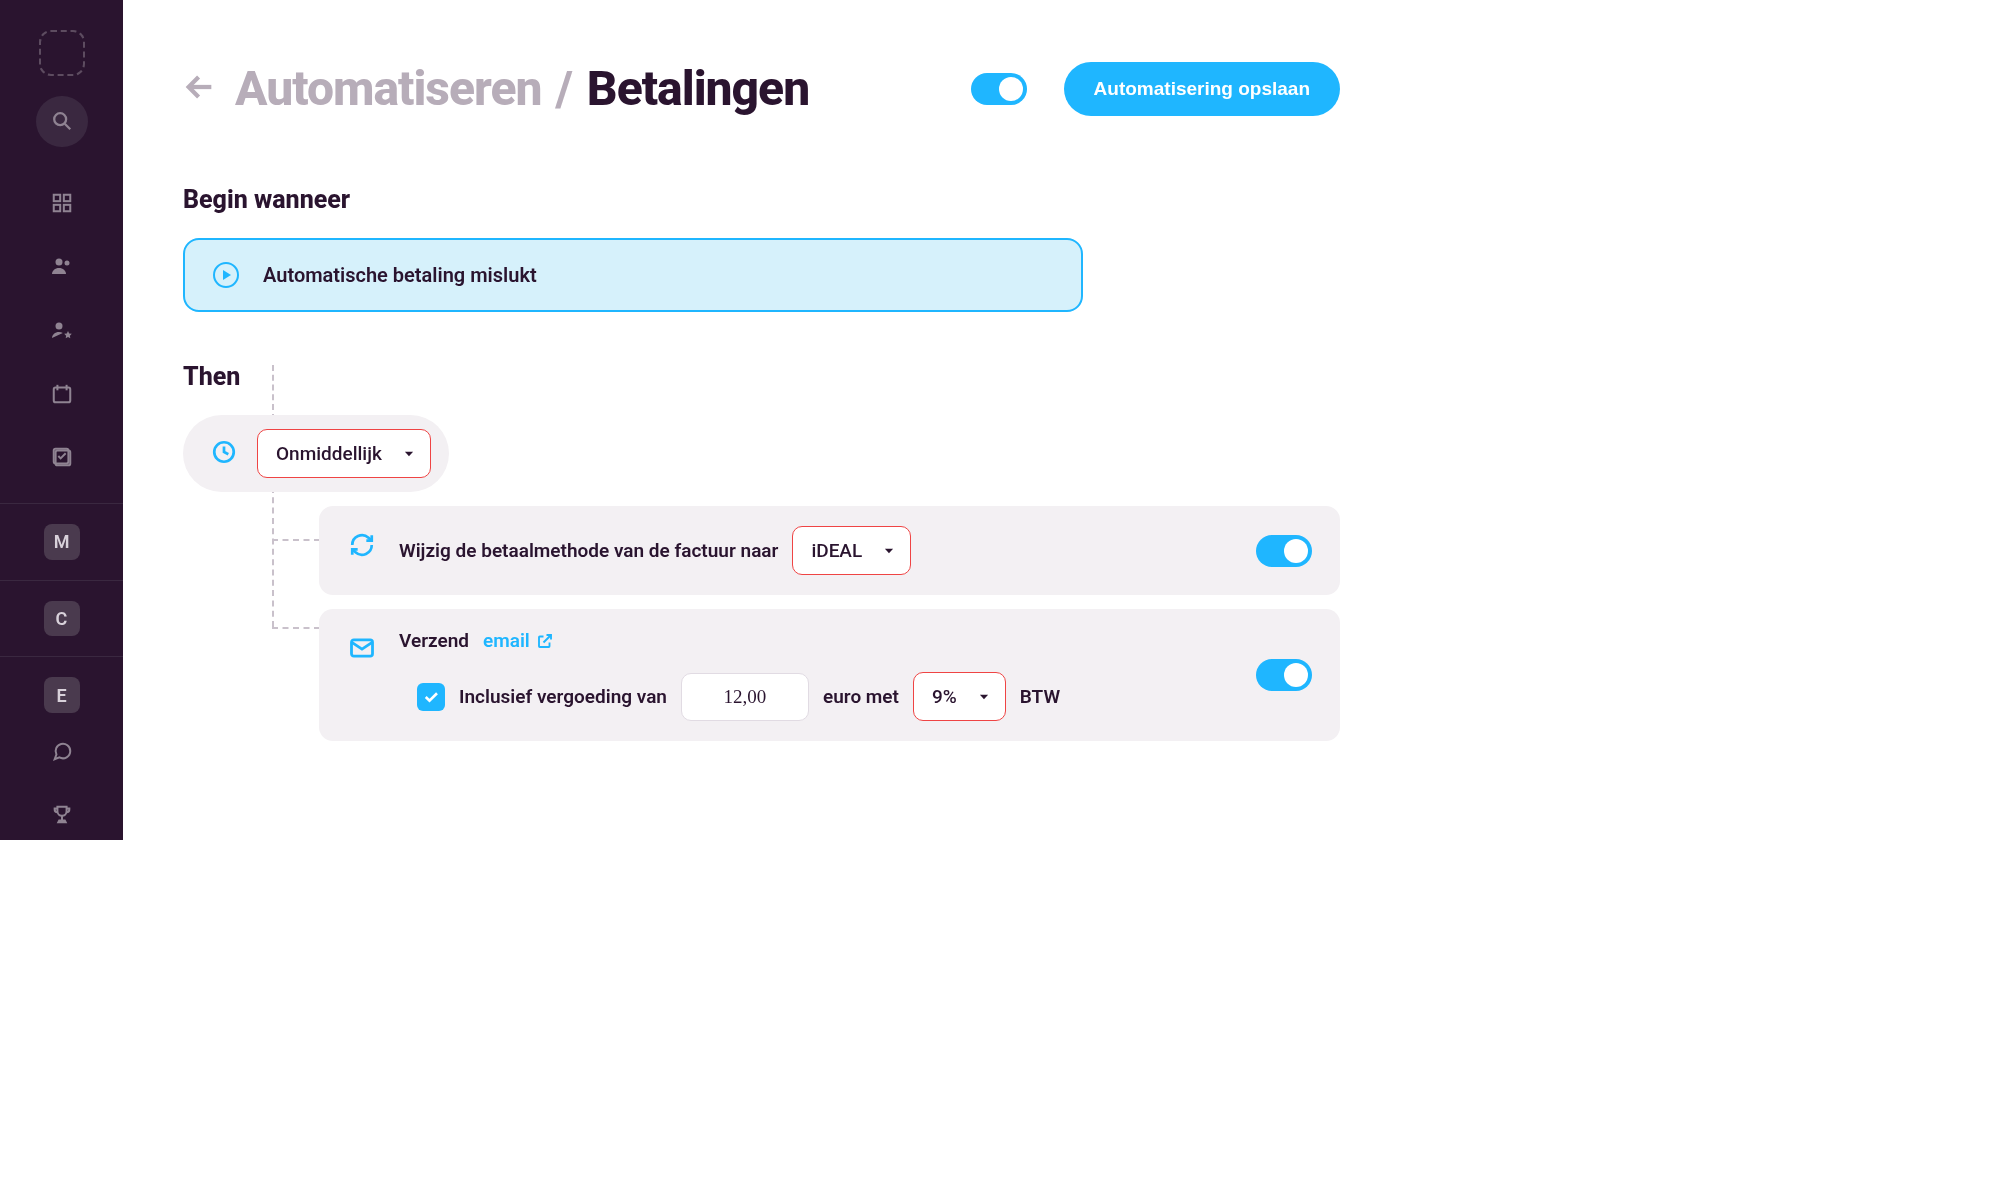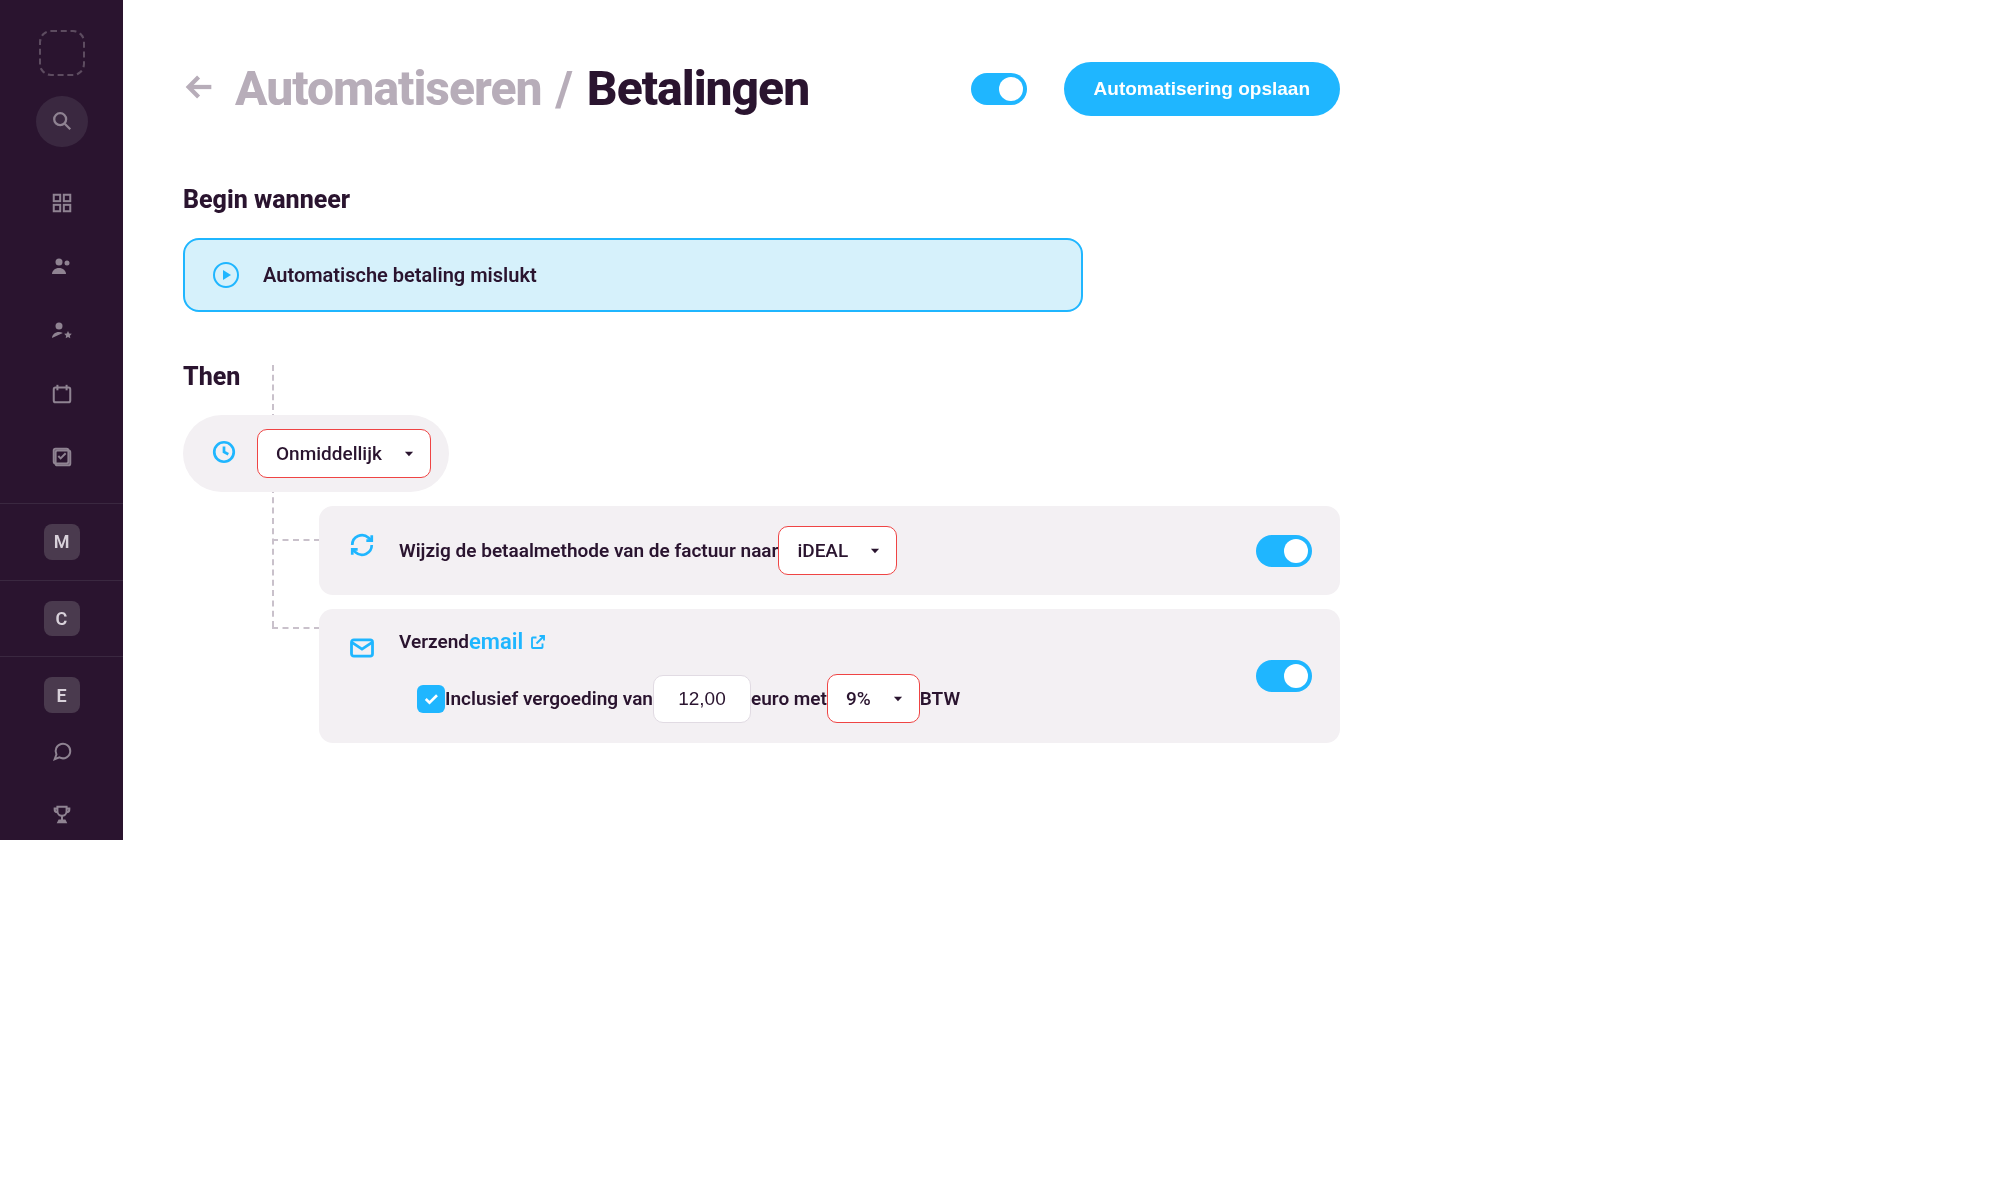--- a/index.html
+++ b/index.html
@@ -284,31 +284,32 @@
   }
   .action-body {
     flex: 1;
     display: flex;
     flex-direction: column;
     gap: 20px;
   }
   .action-row {
     display: flex;
     align-items: center;
+    gap: 14px;
     flex-wrap: wrap;
   }
   .action-text {
     font-size: 19px;
     font-weight: 600;
     color: #2a142f;
   }
   .action-link {
     color: #1fb6ff;
     font-weight: 600;
-    font-size: 22px;
+    font-size: 19px;
     cursor: pointer;
     display: inline-flex;
     align-items: center;
     gap: 6px;
   }
   .action-toggle {
     margin-left: auto;
     align-self: center;
   }
   .checkbox {
@@ -323,22 +324,23 @@
     cursor: pointer;
   }
   .num-input {
     background: #fff;
     border: 1px solid #e1dbe3;
     border-radius: 10px;
     padding: 12px 6px;
     font-size: 19px;
     font-weight: 500;
     color: #2a142f;
-    width: 98px;
+    width: 128px;
     text-align: center;
+    font-family: Liberation Serif, serif;
   }
   .chev svg { display:block; }
 </style>
 </head>
 <body>
 
 <nav class="sidebar">
   <div class="sidebar-item placeholder"></div>
   <div class="sidebar-item search">
     <svg width="22" height="22" viewBox="0 0 24 24" fill="none" stroke="currentColor" stroke-width="2.5">

